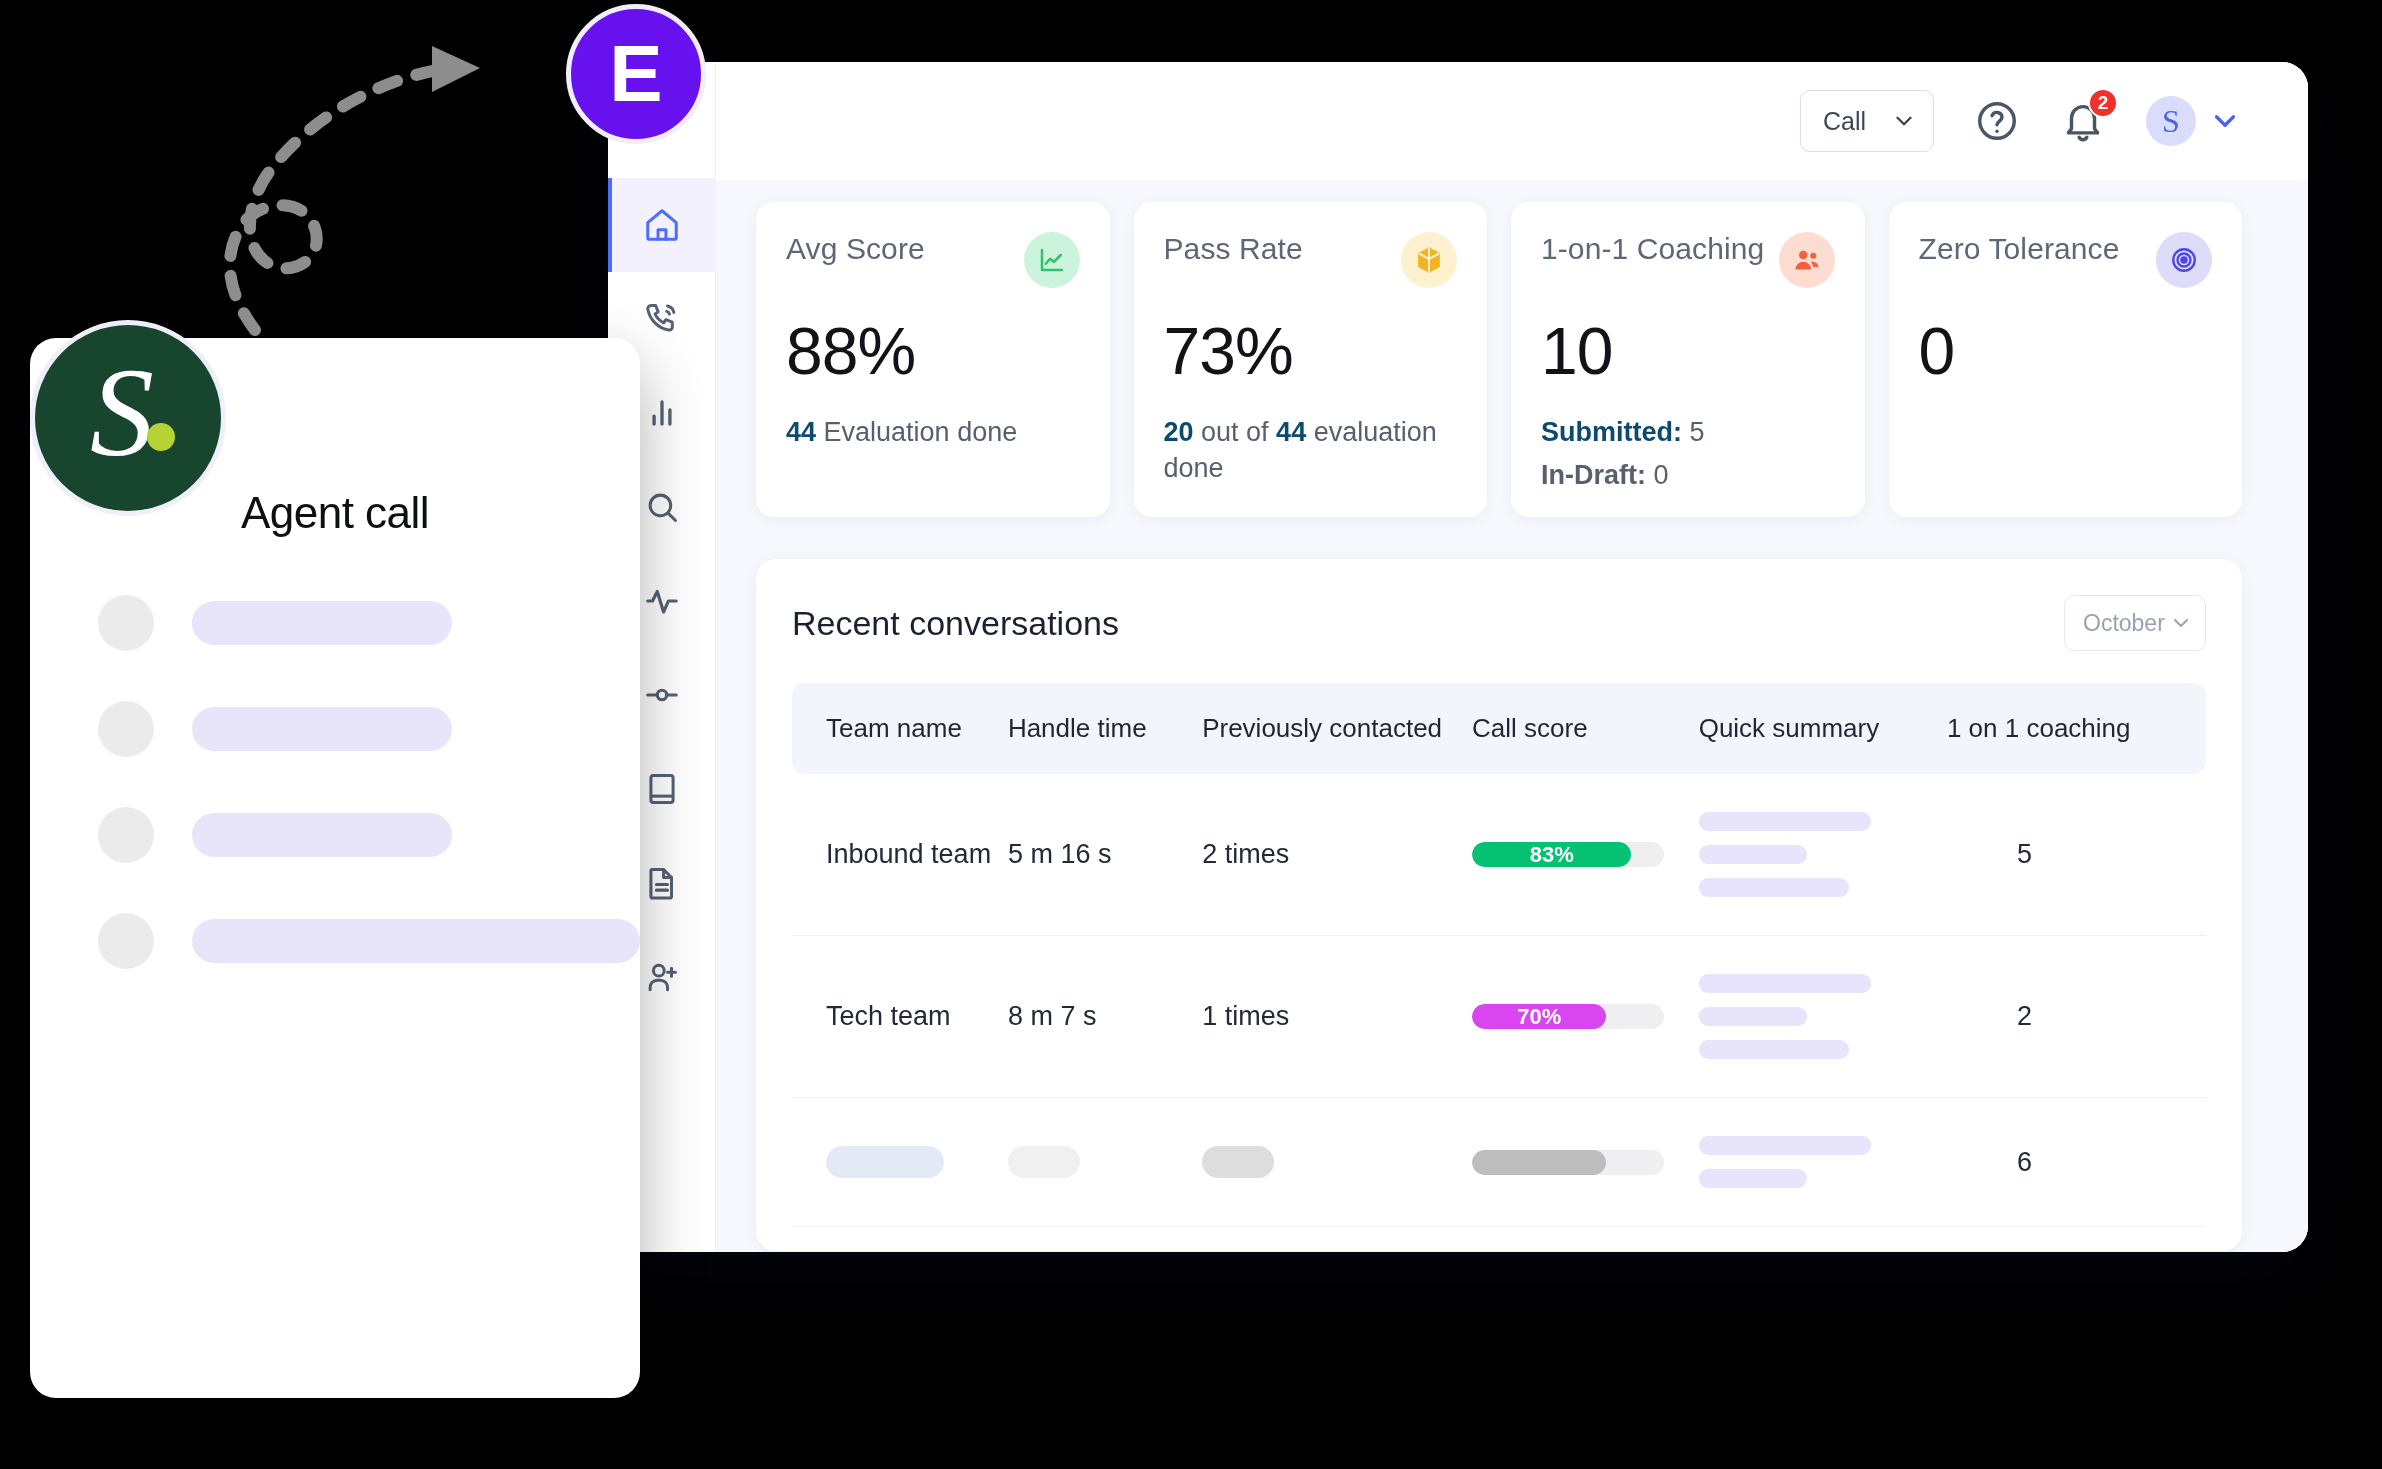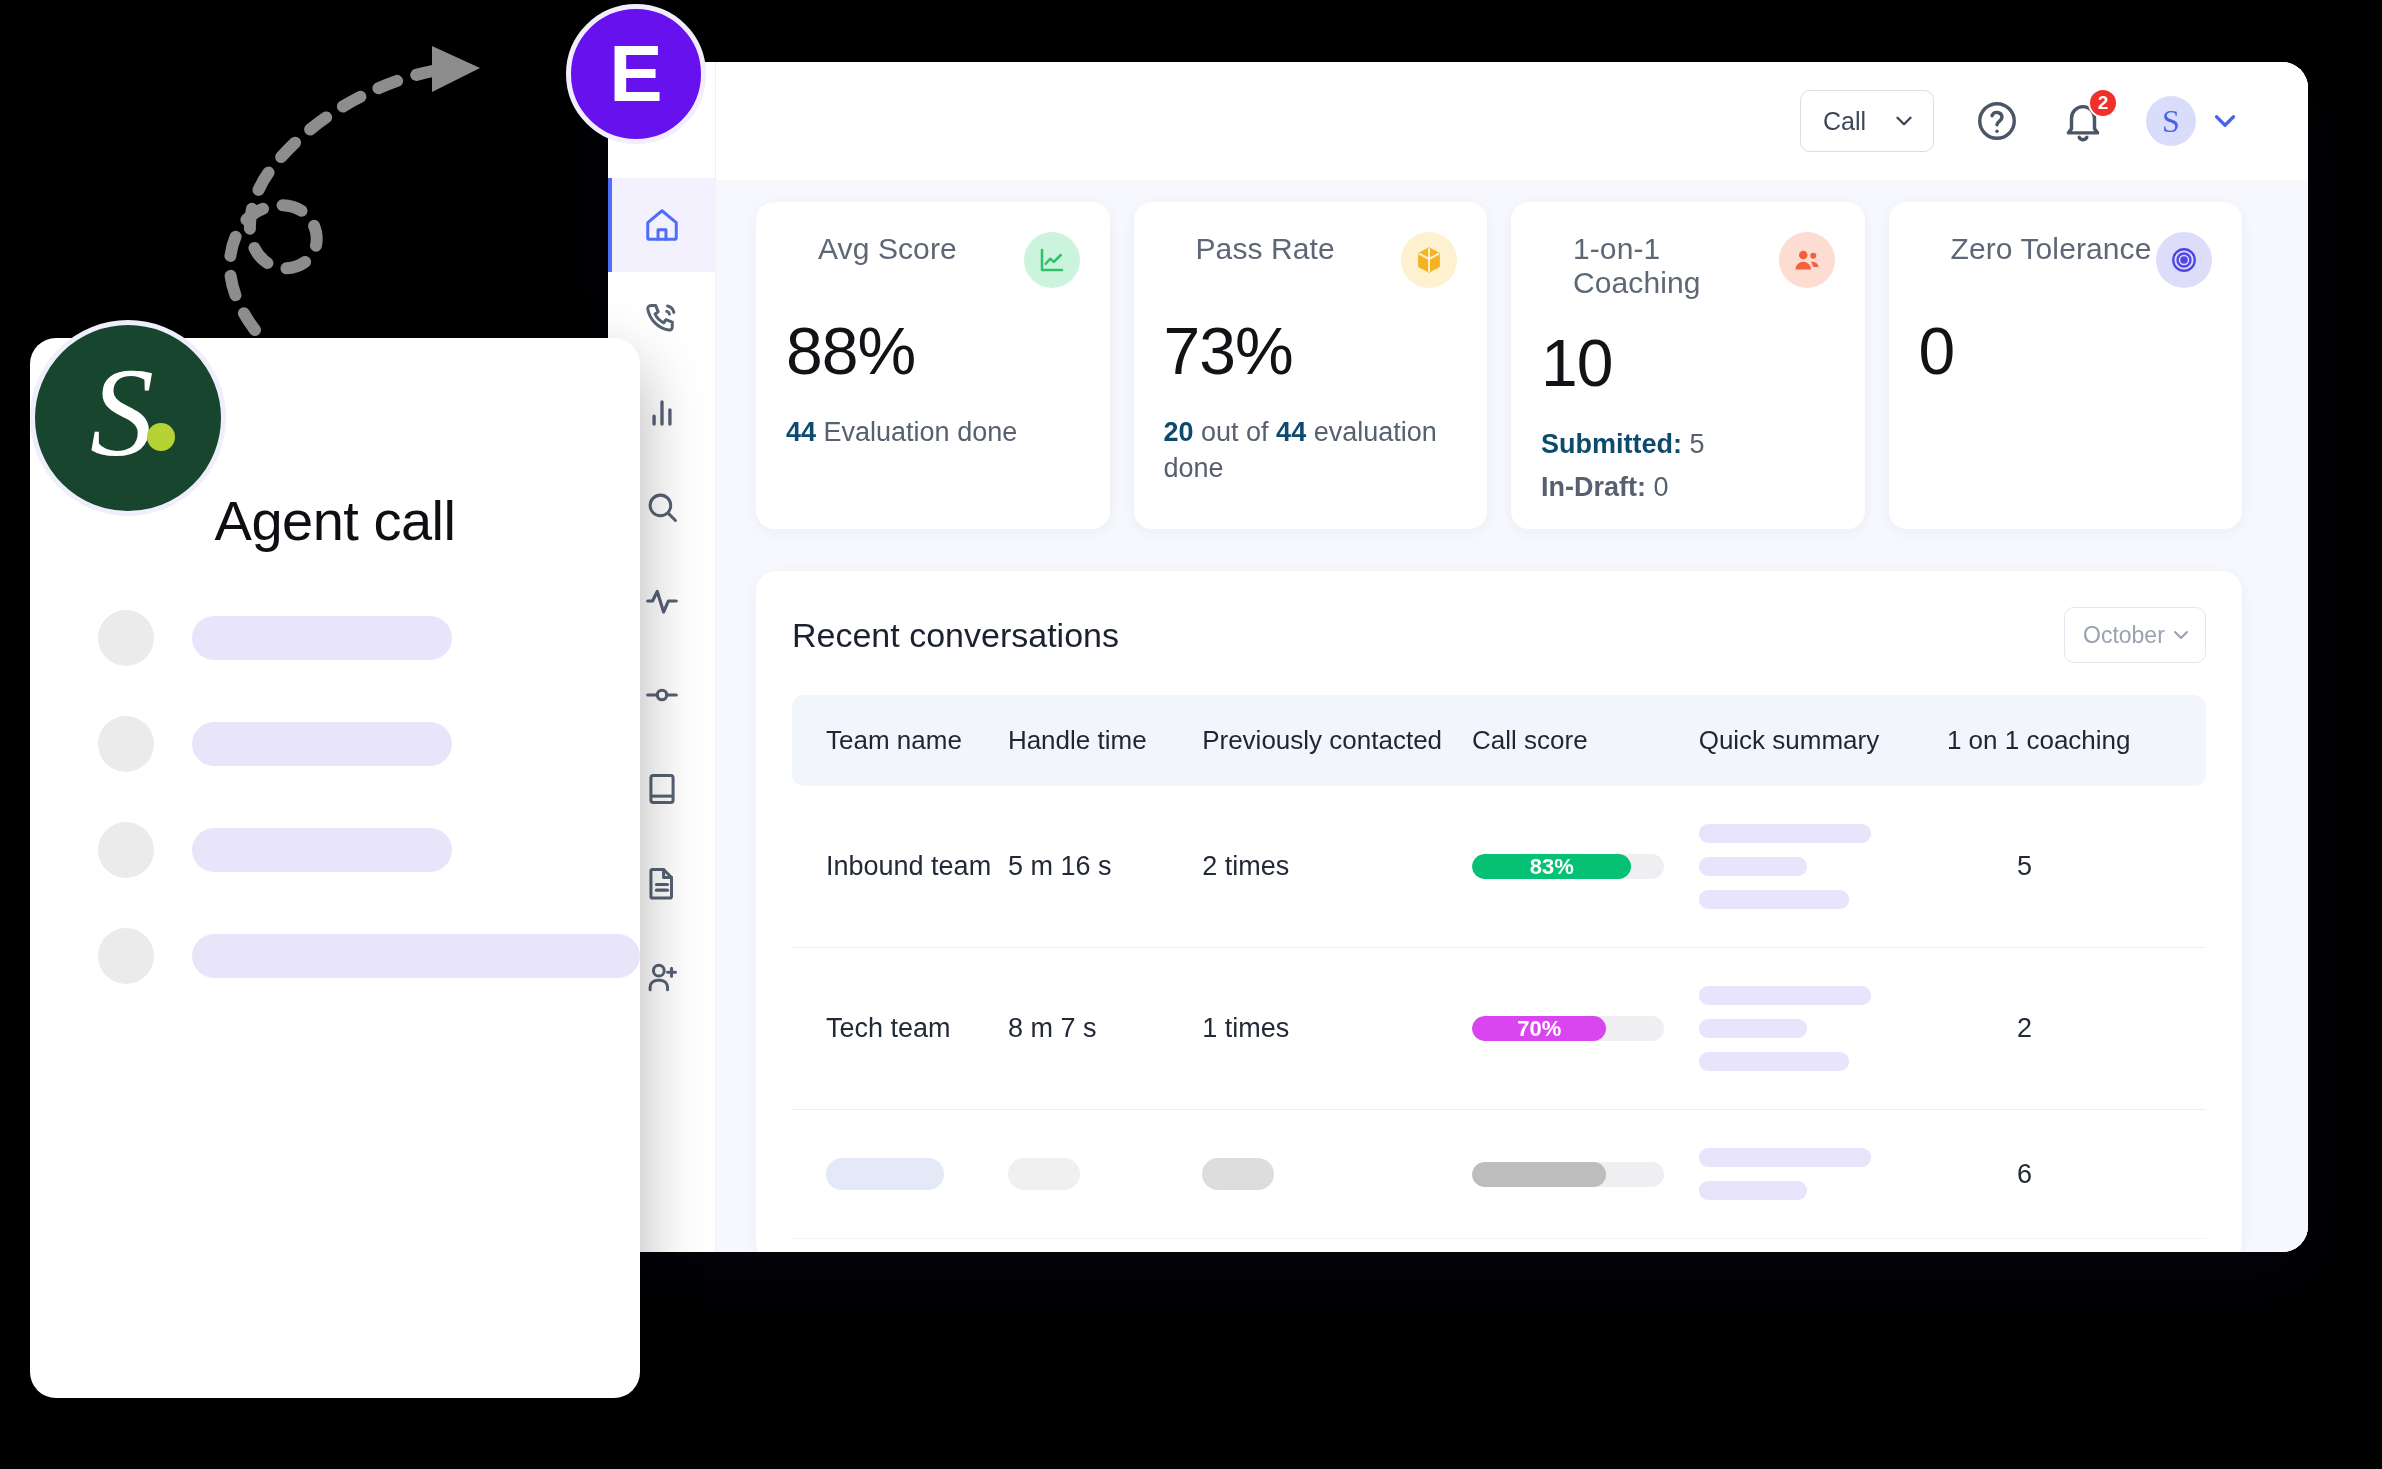--- a/index.html
+++ b/index.html
@@ -103,21 +103,21 @@
   .cards-row { display: flex; gap: 24px; }
   .stat-card {
     flex: 1 1 0;
     background: #ffffff;
     border-radius: 18px;
     padding: 30px 30px 26px 30px;
     min-height: 296px;
     box-shadow: 0 3px 14px rgba(30,40,90,0.05);
     position: relative;
   }
-  .stat-head { display: flex; align-items: flex-start; justify-content: space-between; margin-left: 32px; }
+  .stat-head { display: flex; align-items: flex-start; justify-content: space-between; }
   .stat-title { font-size: 30px; color:#5d6775; font-weight: 400; letter-spacing: .1px; }
   .stat-ico {
     width: 56px; height: 56px; border-radius: 50%;
     display:flex; align-items:center; justify-content:center;
     flex: 0 0 56px;
   }
   .stat-ico svg { width: 30px; height: 30px; }
   .ico-green { background:#ccf3dc; color:#2ec26b; }
   .ico-yellow{ background:#fdf1d0; color:#f5b324; }
   .ico-red   { background:#fddcd2; color:#f4603e; }
@@ -192,21 +192,21 @@
     position: absolute;
     left: 30px; top: 338px;
     width: 610px; height: 1060px;
     background: #ffffff;
     border-radius: 26px;
     box-shadow: 0 26px 64px rgba(0,0,0,0.30);
     overflow: hidden;
     padding: 150px 0 0 0;
   }
   .agent-title {
-    font-size: 56px; font-weight: 400; color:#0d0f13;
+    font-size: 44px; font-weight: 400; color:#0d0f13;
     text-align: center;
     margin-bottom: 32px;
     letter-spacing: -.5px;
   }
   .agent-row {
     display: flex; align-items: center; gap: 38px;
     padding: 0 0 0 68px;
     height: 106px;
   }
   .agent-dot {

